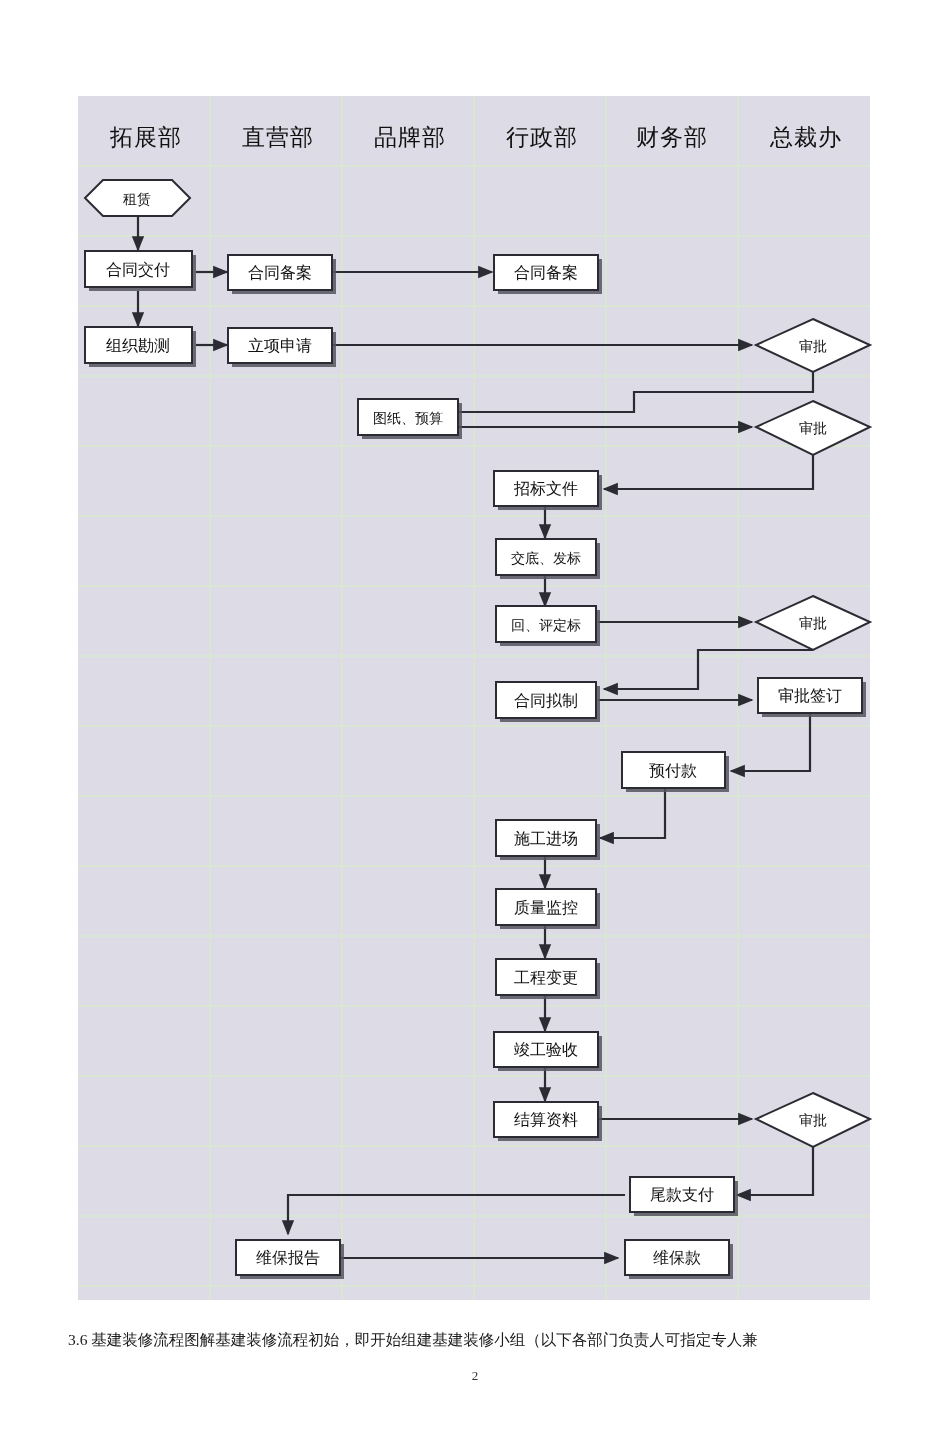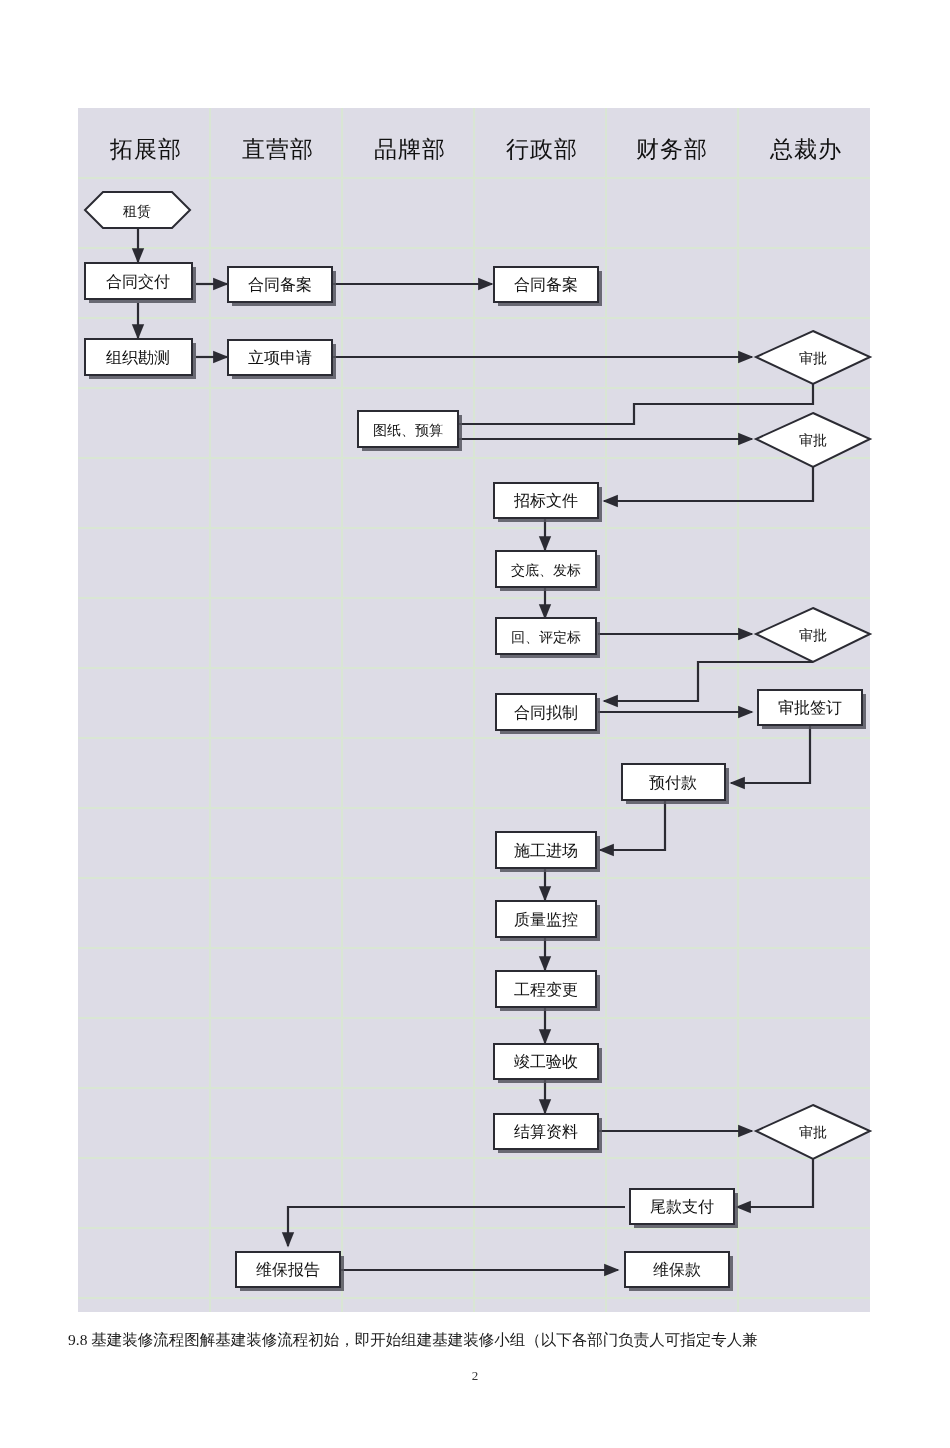--- a/index.html
+++ b/index.html
@@ -4,21 +4,21 @@
 <style>
   html,body{margin:0;padding:0;background:#ffffff;}
   body{
     width:950px;height:1448px;
     font-family:"Liberation Serif","DejaVu Serif",serif;
     color:#111;
     position:relative;
     overflow:hidden;
   }
   #page{position:absolute;left:0;top:0;width:950px;height:1448px;}
-  #flow-wrap{position:absolute;left:0;top:12px;width:820px;height:1320px;text-align:right;}
+  #flow-wrap{position:absolute;left:0;top:0;width:820px;height:1320px;text-align:right;}
   svg#flow{display:block;}
   .panel-bg{fill:#dddce6;}
   .grid-line{stroke:#d9e6d4;stroke-width:2;fill:none;}
   .dept-label{
     font-family:"Liberation Sans","DejaVu Sans",sans-serif;
     font-size:23px;fill:#111;text-anchor:middle;
     letter-spacing:1px;
   }
   .node-box{fill:#ffffff;stroke:#2b2b33;stroke-width:2;}
   .node-shadow{fill:#55555e;opacity:.85;}
@@ -283,17 +283,17 @@
 
     <g>
       <rect class="node-shadow" x="629" y="1244" width="104" height="35"></rect>
       <rect class="node-box" x="625" y="1240" width="104" height="35"></rect>
       <text class="node-text" x="677" y="1263">维保款</text>
     </g>
 
   </svg>
   </div>
 
-  <div class="caption">9.8 基建装修流程图解基建装修流程初始，即开始组建基建装修小组（以下各部门负责人可指定专人兼</div>
+  <div class="caption">3.6 基建装修流程图解基建装修流程初始，即开始组建基建装修小组（以下各部门负责人可指定专人兼</div>
 
   <div class="pagenum">2</div>
 
 </div>
 
 </body></html>

